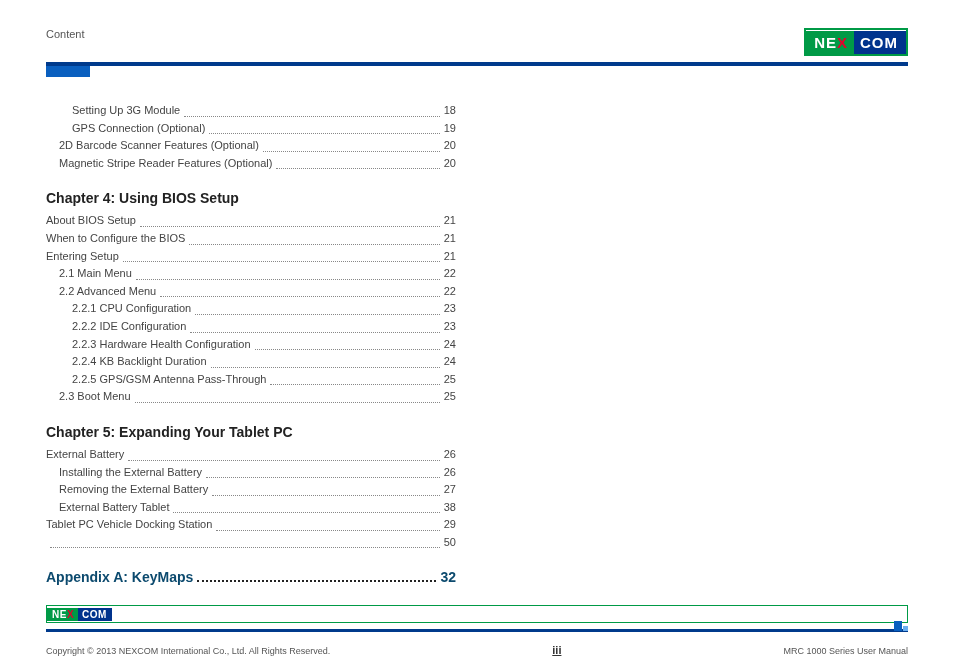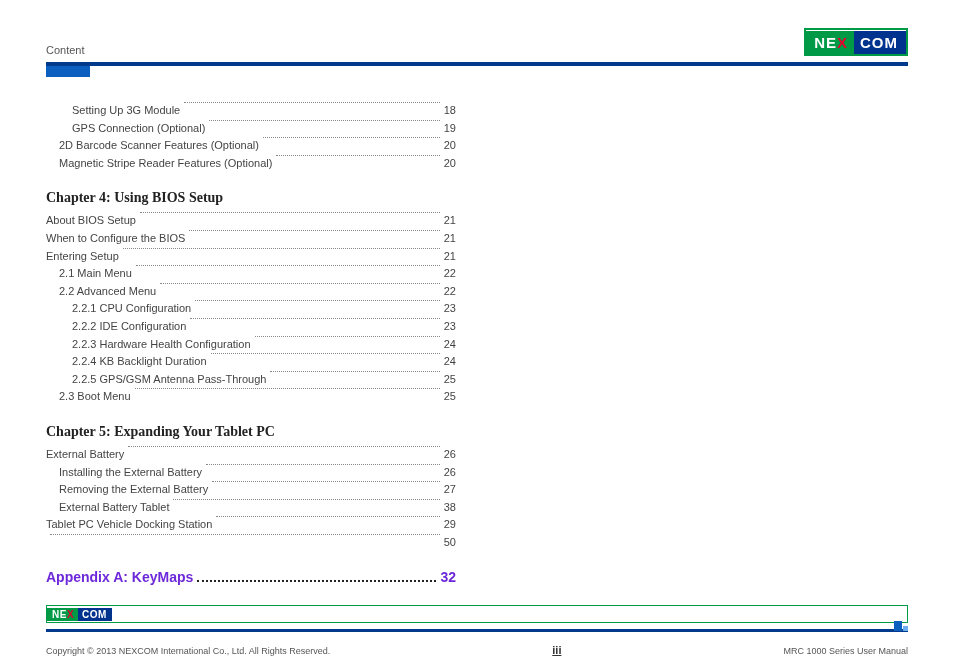--- a/index.html
+++ b/index.html
@@ -8,21 +8,21 @@
     background: #fff;
     color: #333;
     width: 954px;
     height: 672px;
     position: relative;
     padding: 28px 46px 0 46px;
   }
   .header {
     display: flex;
     justify-content: space-between;
-    align-items: flex-end;
+    align-items: flex-start;
     margin-bottom: 6px;
   }
   .header-left {
     font-size: 11px;
     color: #555;
   }
   .logo {
     display: flex;
     align-items: center;
     border: 2px solid #009a46;
@@ -48,44 +48,43 @@
     width: 410px;
     margin-top: 36px;
     font-size: 11px;
     color: #444;
   }
   .section-title {
     font-size: 14px;
     font-weight: bold;
     color: #222;
     margin: 18px 0 6px 0;
-    font-family: Liberation Serif, serif;
   }
   .toc-row {
     display: flex;
-    align-items: flex-start;
+    align-items: flex-end;
     line-height: 1.6;
     white-space: nowrap;
     overflow: hidden;
   }
   .toc-row.l0 { padding-left: 0px; }
   .toc-row.l1 { padding-left: 13px; }
   .toc-row.l2 { padding-left: 26px; }
   .toc-label { flex: 0 0 auto; }
   .toc-dots {
     flex: 1 1 auto;
     border-bottom: 1px dotted #888;
     margin: 0 4px 3px 4px;
     min-width: 10px;
   }
   .toc-page { flex: 0 0 auto; }
   .appendix-row {
     font-size: 14px;
     font-weight: bold;
-    color: #6d28d9;
+    color: #0c4a6e;
     display: flex;
     align-items: baseline;
     margin-top: 18px;
   }
   .appendix-row .toc-dots { border-bottom: 2px dotted #222; margin-bottom:4px;}
   .footer {
     position: absolute;
     left: 46px; right: 46px;
     bottom: 16px;
   }

